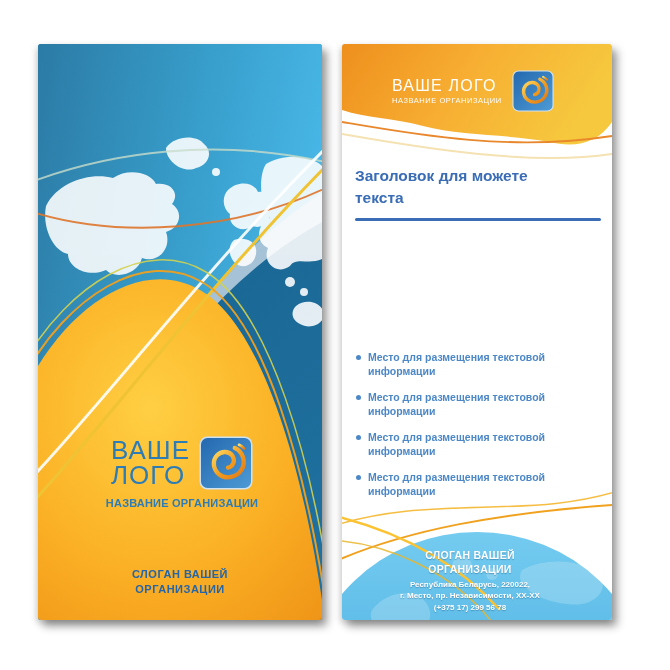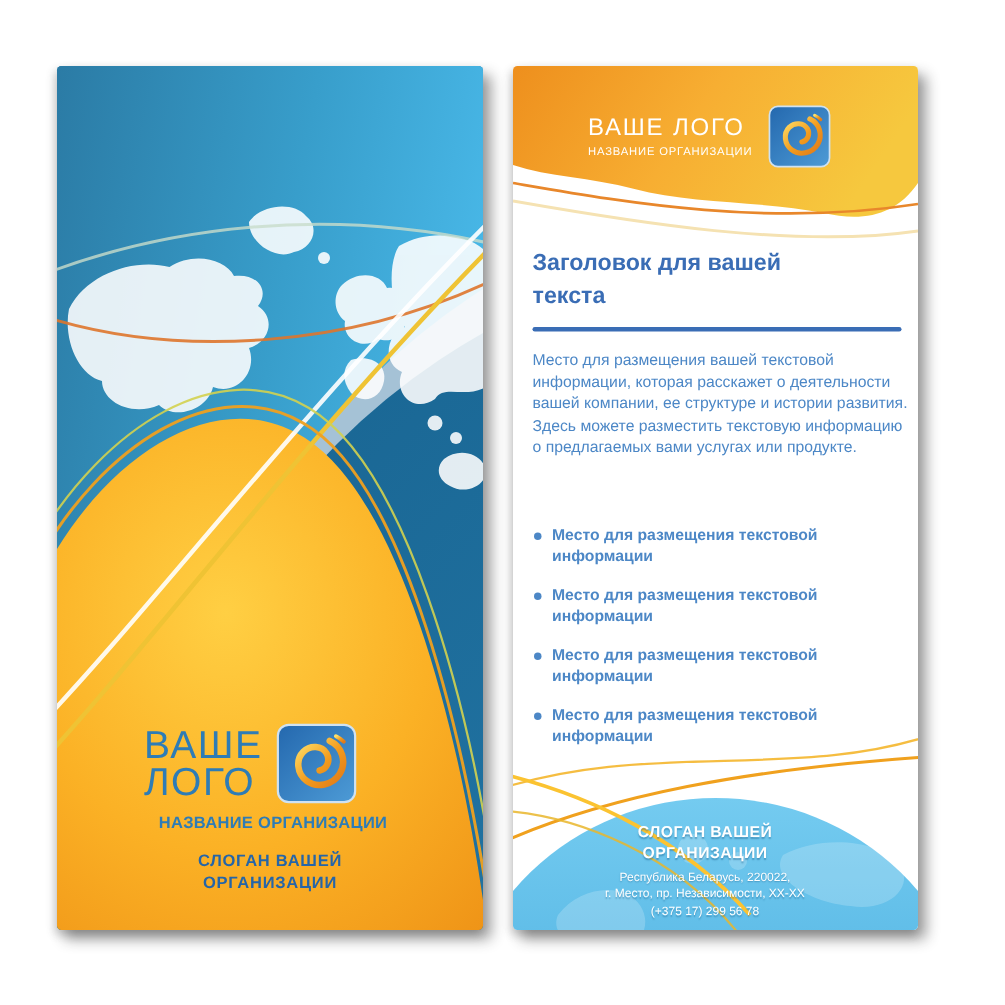--- a/index.html
+++ b/index.html
@@ -9,21 +9,21 @@
     font-family:"Liberation Sans", sans-serif;
   }
   .panel{position:absolute;top:44px;height:576px;border-radius:3px;overflow:hidden;
     box-shadow:5px 6px 9px rgba(45,45,45,.48), -2px 3px 6px rgba(70,70,70,.22);}
   .panel-front{left:38px;width:284px;background:#2f87b3;}
   .panel-back{left:342px;width:270px;background:#ffffff;}
   .bg-svg{position:absolute;inset:0;display:block;}
 
   
   .front-logo{position:absolute;left:58px;top:392px;width:172px;text-align:center;z-index:3;}
-  .front-logo-row{display:flex;align-items:center;gap:9px;margin-top:46px;}
+  .front-logo-row{display:flex;align-items:center;justify-content:center;gap:9px;}
   .front-logo-text{font-size:26px;line-height:25px;color:#2E7CB6;letter-spacing:1px;
     white-space:pre-line;text-align:left;font-weight:400;}
   .badge{display:block;}
   .front-org{margin-top:7px;font-size:11px;font-weight:bold;color:#2E7CB6;
     letter-spacing:.2px;white-space:nowrap;}
   .front-slogan{position:absolute;left:0;top:523px;width:284px;text-align:center;z-index:3;
     font-size:11px;font-weight:bold;color:#2565A8;line-height:15px;letter-spacing:.5px;
     white-space:pre-line;}
 
   
@@ -40,21 +40,21 @@
   .back-intro p{margin:0;}
   .back-bullets{position:absolute;left:13px;top:307px;width:252px;z-index:2;
     margin:0;padding:0;list-style:none;font-size:10.5px;line-height:13.5px;color:#4C87C6;font-weight:bold;}
   .back-bullets li{position:relative;padding-left:13px;margin-bottom:13px;}
   .back-bullets li .dot{position:absolute;left:1px;top:4px;width:5px;height:5px;
     border-radius:50%;background:#4C87C6;}
   .back-footer-svg{position:absolute;left:0;bottom:0;width:270px;height:150px;z-index:1;}
   .back-footer-text{position:absolute;left:4px;bottom:7px;width:248px;text-align:center;
     color:#fff;z-index:2;text-shadow:0 1px 1px rgba(15,80,125,.4);}
   .f-slogan{font-size:10.5px;font-weight:bold;line-height:14px;white-space:pre-line;letter-spacing:.3px;}
-  .f-line{font-size:8px;line-height:11.5px;font-weight:normal;}
+  .f-line{font-size:8px;line-height:11.5px;font-weight:bold;}
   .f-line.first{margin-top:3px;}
 </style>
 </head>
 <body>
 
 <svg width="0" height="0" style="position:absolute" aria-hidden="true">
   <defs>
     <linearGradient id="gradBgBlue" x1="0" y1="0" x2="1" y2="0.35">
       <stop offset="0" stop-color="#2B7BA5"></stop>
         <stop offset="0.55" stop-color="#389ECB"></stop>
@@ -151,27 +151,23 @@
   <div class="back-logo">
     <div>
       <div class="back-logo-title">ВАШЕ ЛОГО</div>
       <div class="back-logo-sub">НАЗВАНИЕ ОРГАНИЗАЦИИ</div>
     </div>
     <svg class="badge" width="42" height="42">
       <use href="#swirl-badge" width="42" height="42"></use>
     </svg>
   </div>
 
-  <div class="back-heading">Заголовок для вашей текста</div>
+  <div class="back-heading">Заголовок для можете текста</div>
   <div class="back-rule"></div>
 
-  <div class="back-intro">
-    <p>Место для размещения вашей текстовой информации, которая расскажет о деятельности вашей компании, ее структуре и истории развития.</p>
-    <p>Здесь можете разместить текстовую информацию о предлагаемых вами услугах или продукте.</p>
-  </div>
 
   <ul class="back-bullets">
     <li><span class="dot"></span><span>Место для размещения текстовой информации</span></li>
     <li><span class="dot"></span><span>Место для размещения текстовой информации</span></li>
     <li><span class="dot"></span><span>Место для размещения текстовой информации</span></li>
     <li><span class="dot"></span><span>Место для размещения текстовой информации</span></li>
   </ul>
 
   <svg class="back-footer-svg" viewBox="0 0 270 150">
     <ellipse cx="135" cy="230" rx="174" ry="168" fill="url(#gradDomeBlue)"></ellipse>

